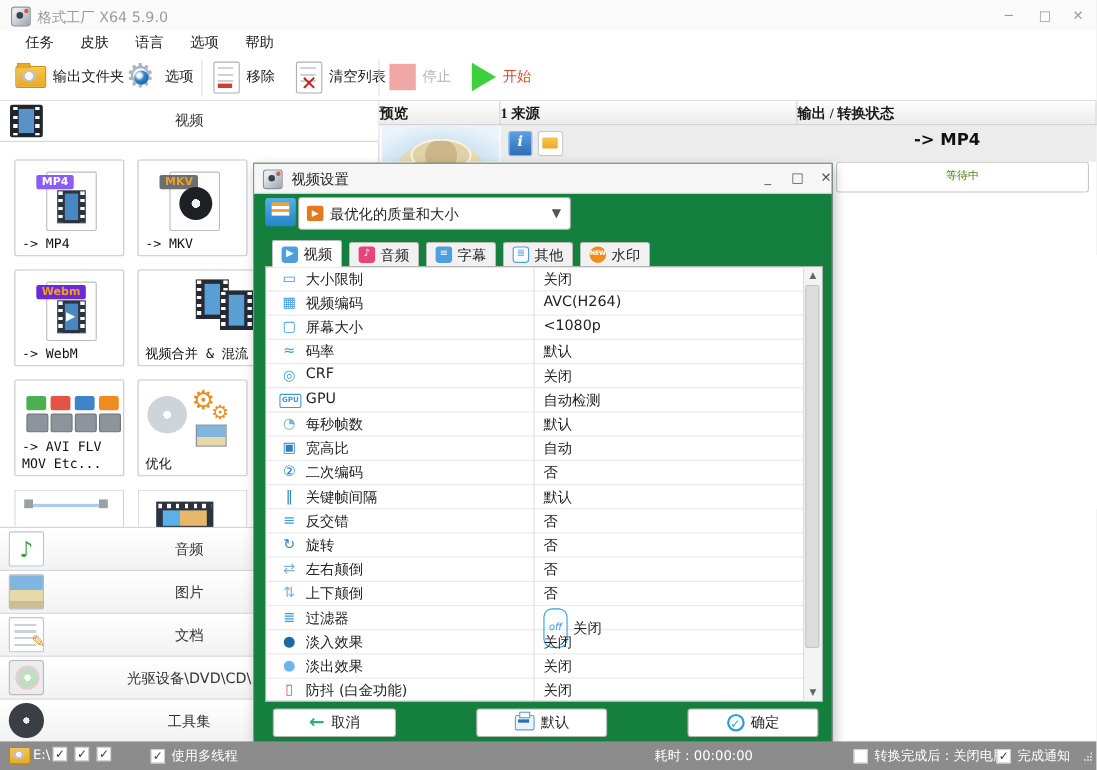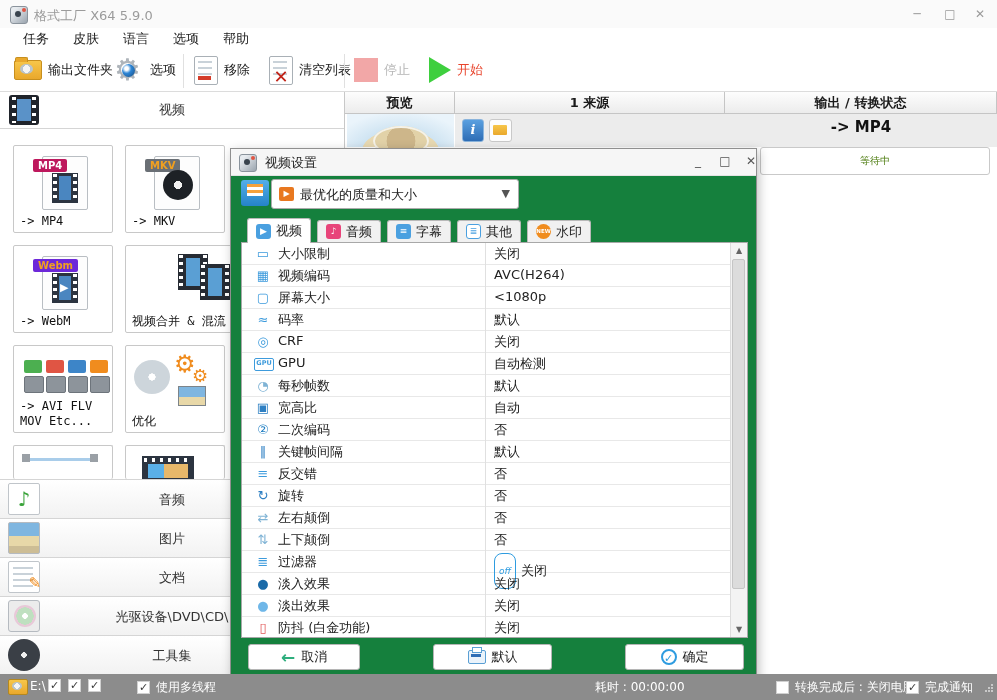--- a/index.html
+++ b/index.html
@@ -45,21 +45,21 @@
   .sidebar{left:0;top:92px;width:345px;height:582px;background:#fff;border-right:1px solid #c8c8c8;box-sizing:border-box;}
   .side-head{position:absolute;left:0;top:0;width:344px;height:36px;border-bottom:1px solid #d5d5d5;background:#fff;}
   .film-ic{position:absolute;left:9px;top:3px;width:30px;height:30px;border-radius:3px;background:#20242b;
      background-image:repeating-linear-gradient(180deg,#fff 0 3px,transparent 3px 8px),repeating-linear-gradient(180deg,#fff 0 3px,transparent 3px 8px),linear-gradient(180deg,#5a92c8 0 100%);
      background-size:4px 26px,4px 26px,14px 22px;background-position:3px 2px,23px 2px,8px 4px;background-repeat:no-repeat;}
   .side-head .hlabel{position:absolute;left:0;right:0;top:9px;text-align:center;font-size:13px;color:#333;}
   .card{position:absolute;width:100px;height:88px;background:#fff;border:1px solid #c8c8c8;border-radius:2px;box-sizing:border-box;}
   .card .clabel{position:absolute;left:6px;bottom:3px;right:2px;font-family:"DejaVu Sans Mono","Liberation Mono",monospace;font-size:12px;color:#111;line-height:1.25;white-space:pre-wrap;}
   .page-ic{position:absolute;left:28px;top:10px;width:44px;height:52px;background:#fdfdfd;border:1px solid #b9bec3;border-radius:2px;}
   .badge{position:absolute;left:-10px;top:2px;padding:1px 5px;font-size:10px;font-weight:bold;border-radius:2px;color:#fff;}
-  .b-mp4{background:#be185d;}
+  .b-mp4{background:#8b5cf6;}
   .b-mkv{background:#6a6f75;color:#f0a020;}
   .b-webm{background:#6d28d9;color:#f0a020;}
   .mini-film{position:absolute;left:9px;top:16px;width:26px;height:30px;background:#2c3440;
      background-image:repeating-linear-gradient(180deg,#fff 0 3px,transparent 3px 7px),repeating-linear-gradient(180deg,#fff 0 3px,transparent 3px 7px),linear-gradient(180deg,#4a86c0 0 100%);
      background-size:4px 28px,4px 28px,12px 24px;background-position:1px 1px,21px 1px,7px 3px;background-repeat:no-repeat;}
   .reel-ic{position:absolute;left:8px;top:13px;width:30px;height:30px;border-radius:50%;background:radial-gradient(circle,#f2f2f2 0 18%,#1d2126 19% 80%,#51575e 81%);}
   .play-dot::after{content:"▶";position:absolute;left:8px;top:8px;color:#fff;font-size:11px;}
   .dualfilm{position:absolute;width:30px;height:36px;background:#262b33;
      background-image:repeating-linear-gradient(180deg,#fff 0 3px,transparent 3px 7px),repeating-linear-gradient(180deg,#fff 0 3px,transparent 3px 7px),linear-gradient(180deg,#5a9fd4 0 100%);
      background-size:4px 34px,4px 34px,14px 28px;background-position:1px 1px,25px 1px,8px 4px;background-repeat:no-repeat;}
@@ -84,21 +84,21 @@
   .ic-doc{background:#fff;border:1px solid #c0c5ca;border-radius:2px;background-image:repeating-linear-gradient(180deg,#c9d2d9 0 2px,transparent 2px 6px);background-size:20px 22px;background-position:4px 5px;background-repeat:no-repeat;}
   .ic-doc::after{content:"✎";position:absolute;right:-2px;bottom:0px;color:#f08c1e;font-size:15px;}
   .ic-disc{background:#ececec;border:1px solid #b5bac0;border-radius:3px;}
   .ic-disc::after{content:"";position:absolute;left:5px;top:4px;width:22px;height:22px;border-radius:50%;
      background:radial-gradient(circle,#fff 0 18%,#bfe0c0 19% 55%,#e8c9d8 56% 80%,#aeb6bc 81%);}
   .ic-reel{border-radius:50%;background:radial-gradient(circle,#f0f0f0 0 12%,#3a3f46 13% 82%,#6a7076 83%);}
 
   
   .flist{left:345px;top:92px;width:652px;height:582px;background:#fff;}
   .fhead{position:absolute;left:0;top:0;height:22px;box-sizing:border-box;border-right:1px solid #c5c5c5;border-bottom:1px solid #c5c5c5;
-     background:linear-gradient(180deg,#fdfdfd,#ececec);text-align:center;font-size:13px;font-weight:600;line-height:21px;color:#1a1a1a;}
+     background:linear-gradient(180deg,#fdfdfd,#ececec);text-align:left;font-size:13px;font-weight:600;line-height:21px;color:#1a1a1a;font-family:Liberation Serif, serif;}
   .frow-bg{position:absolute;left:110px;top:22px;width:542px;height:33px;background:#ececec;}
   .thumb{position:absolute;left:2px;top:22px;width:107px;height:33px;
      background:radial-gradient(ellipse 70px 40px at 50% 115%,#e8d9b2 55%,#cfe4f2 56%,#eaf4fb 100%);}
   .thumb::after{content:"";position:absolute;left:26px;top:12px;width:56px;height:30px;border-radius:50%;
      background:radial-gradient(circle,#cdb68a 0 45%,#e2d2a8 46%);box-shadow:0 0 0 2px #f5f2e8 inset;}
   .info-ic{position:absolute;left:117px;top:27px;width:20px;height:21px;border-radius:3px;border:1px solid #8ab4dc;
      background:linear-gradient(180deg,#5aa0e0,#2e6db5);color:#fff;font-family:"DejaVu Serif",serif;font-style:italic;font-weight:bold;text-align:center;line-height:20px;font-size:13px;}
   .ffolder-ic{position:absolute;left:144px;top:27px;width:21px;height:21px;border-radius:3px;border:1px solid #c9c9c9;background:#fdfdfd;}
   .ffolder-ic::after{content:"";position:absolute;left:3px;top:5px;width:14px;height:10px;background:linear-gradient(180deg,#f7c64a,#e9a82c);border-radius:1px;}
   .fout{position:absolute;left:380px;top:26px;width:272px;text-align:center;font-size:15px;font-weight:bold;color:#111;}

